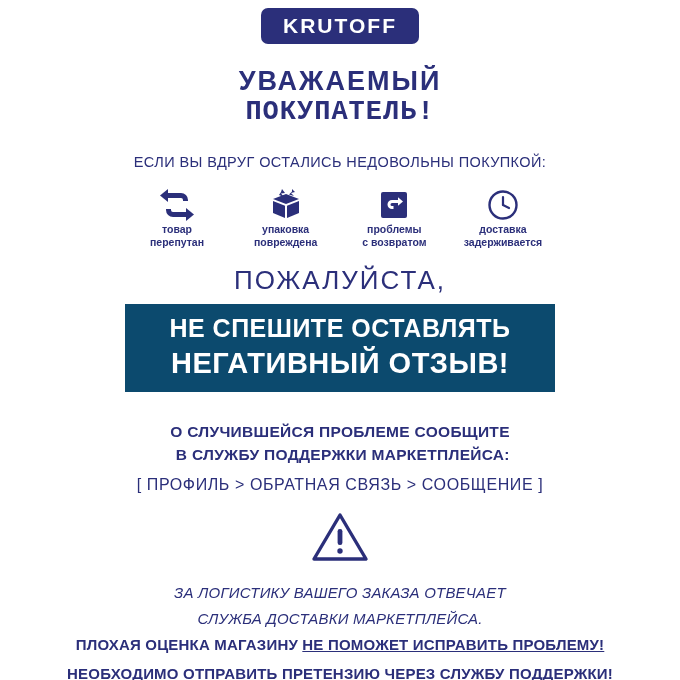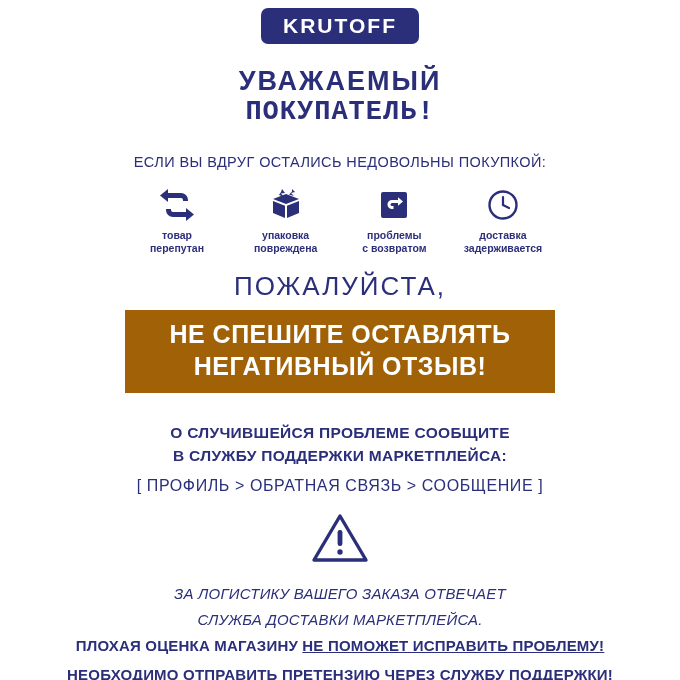--- a/index.html
+++ b/index.html
@@ -81,65 +81,65 @@
     flex-direction: column;
     align-items: center;
   }
   .icon-glyph {
     height: 34px;
     display: flex;
     align-items: center;
     justify-content: center;
   }
   .icon-caption {
-    margin-top: 7px;
+    margin-top: 1px;
     font-size: 10.5px;
     font-weight: bold;
     line-height: 1.25;
     text-align: center;
     color: #2b2f7a;
     white-space: pre-line;
   }
 
   
   .please {
     margin-top: 16px;
     font-size: 26px;
     letter-spacing: 2px;
     color: #2b2f7a;
   }
   .banner {
     margin-top: 8px;
-    background: #a16207;
+    background: #0c4a6e;
     color: #ffffff;
     width: 430px;
     padding: 9px 0 11px 0;
     text-align: center;
   }
   .banner-line1 {
     font-size: 25px;
     font-weight: bold;
     letter-spacing: 0.5px;
     line-height: 1.25;
   }
   .banner-line2 {
-    font-size: 25px;
+    font-size: 29px;
     font-weight: bold;
     letter-spacing: 0.5px;
     line-height: 1.25;
   }
 
   
   .support1 {
     margin-top: 28px;
     font-size: 15.5px;
     font-weight: bold;
     letter-spacing: 0.3px;
     line-height: 1.5;
-    text-align: center;
+    text-align: right;
     color: #2b2f7a;
   }
   .path {
     margin-top: 10px;
     font-size: 16px;
     letter-spacing: 0.6px;
     color: #2b2f7a;
   }
 
   

